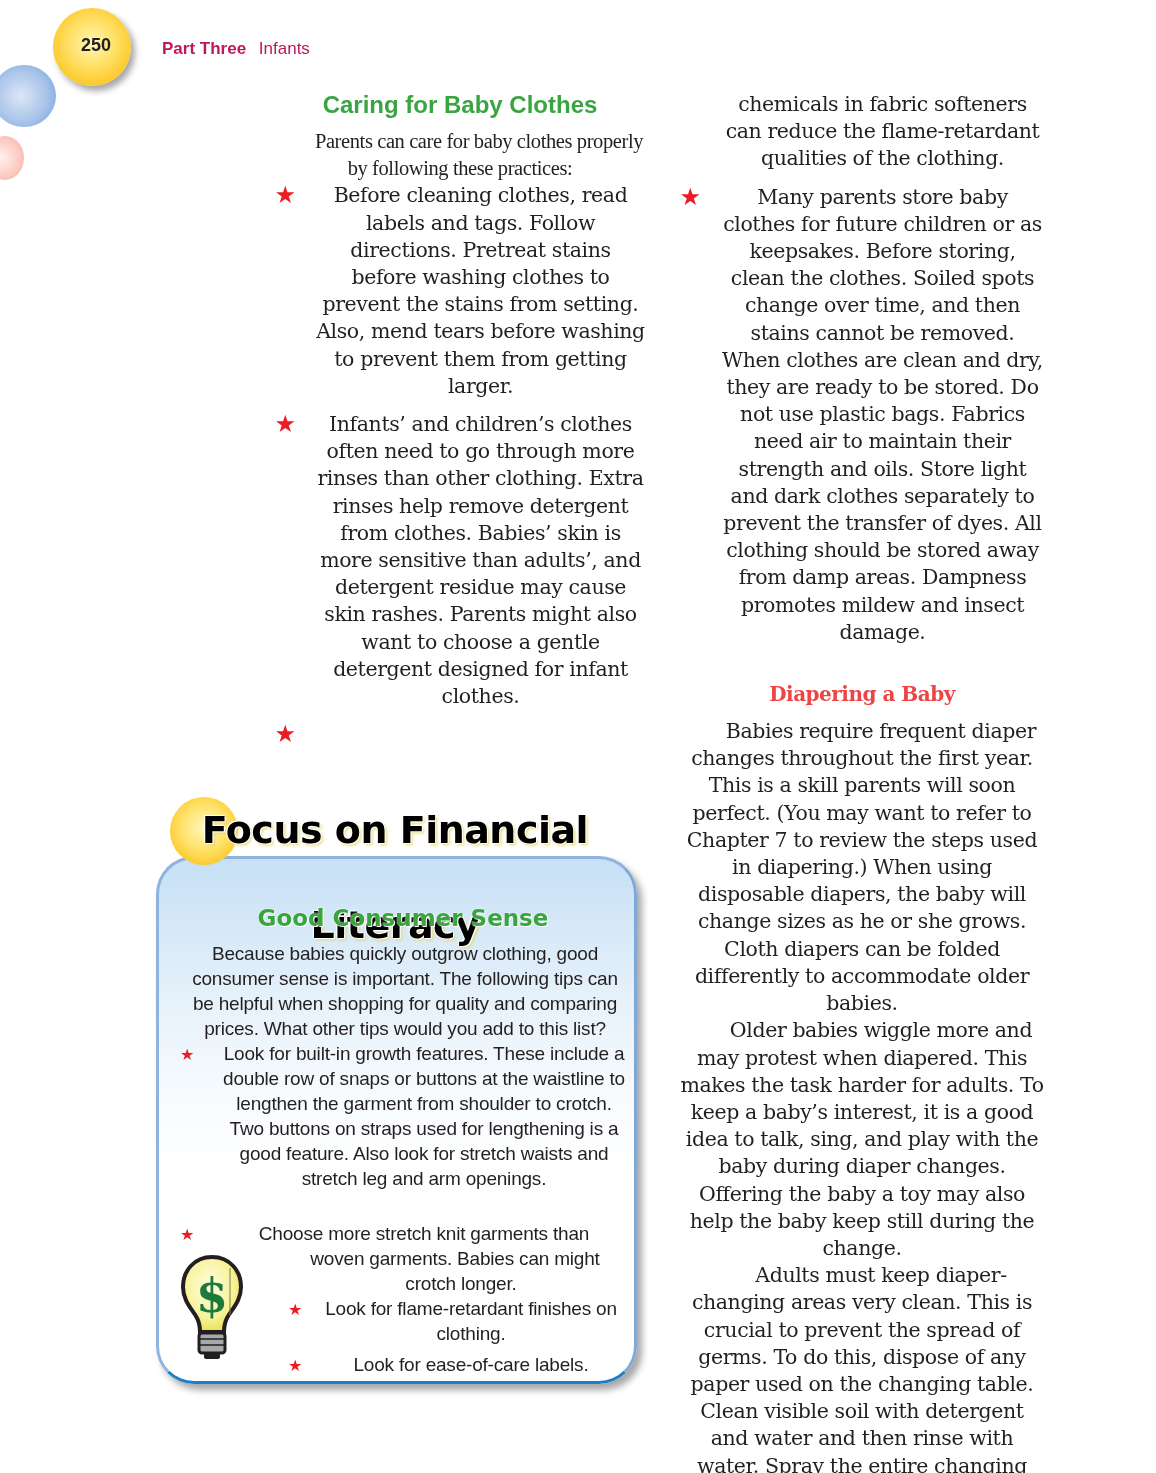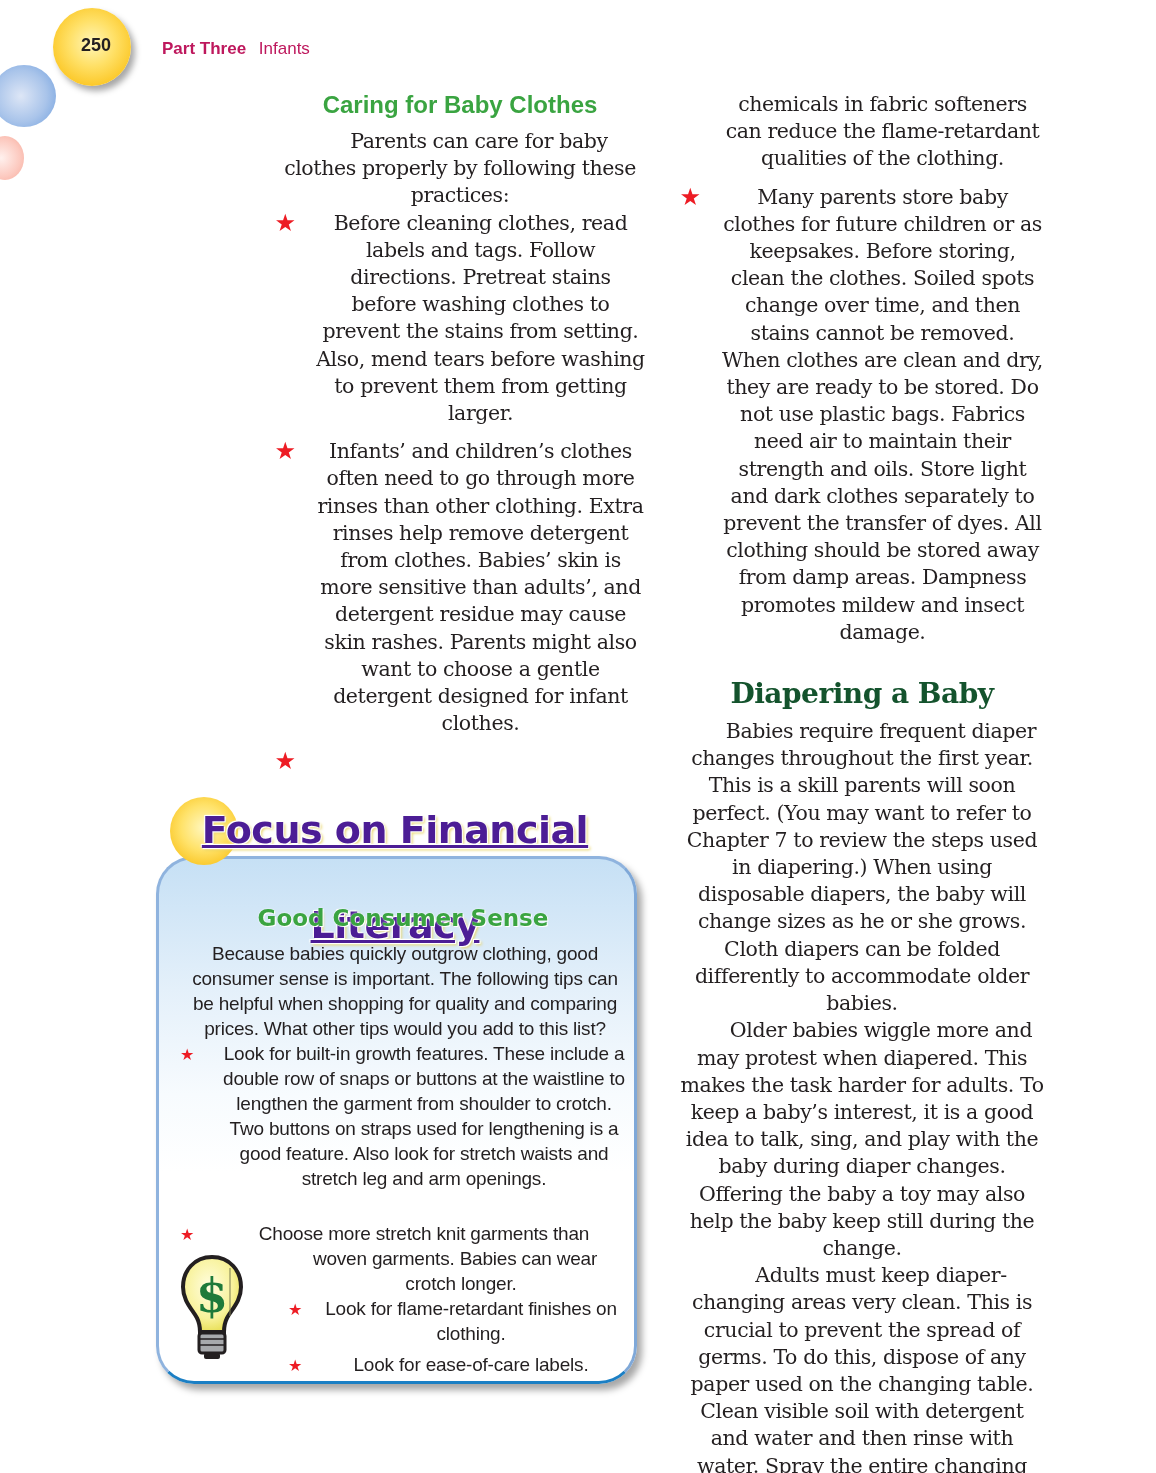--- a/index.html
+++ b/index.html
@@ -39,21 +39,21 @@
     font-family: "DejaVu Serif", "Liberation Serif", serif;
     font-size: 20.5px; line-height: 27.2px; color: #231f20;
     letter-spacing: -0.4px;
   }
   .h-green {
     font-family: "Liberation Sans", sans-serif; font-weight: bold;
     font-size: 24px; color: #3aa441; letter-spacing: 0px;
   }
   .h-blue {
     font-family: "DejaVu Serif", "Liberation Serif", serif; font-weight: bold;
-    font-size: 28px; color: #14532d; letter-spacing: -0.5px;
+    font-size: 20px; color: #ef4444; letter-spacing: -0.5px;
   }
   .para { margin: 0; }
   .indent { text-indent: 38px; }
   .bullet-list { list-style: none; margin: 0; padding: 0; }
   .bullet { position: relative; padding-left: 41px; margin: 0 0 11px 0; }
   .star {
     position: absolute; left: 0; top: 2px; width: 22px; height: 22px; color: #ed1c24;
     font-size: 24px; line-height: 22px;
   }
 
@@ -66,23 +66,22 @@
     box-shadow: 5px 6px 7px rgba(0,0,0,0.35);
     box-sizing: border-box;
   }
   .focus-circle {
     position: absolute; left: 170px; top: 797px; width: 68px; height: 68px; border-radius: 50%;
     background: radial-gradient(circle at 50% 45%, #fff7c0 0%, #ffe269 45%, #f9c21c 85%, #f0b000 100%);
   }
   .focus-title {
     position: absolute; left: 160px; width: 490px; text-align: center;
     font-family: "DejaVu Sans", sans-serif; font-weight: bold; font-size: 38px;
-    color: #4c1d95; letter-spacing: -0.5px;
+    color: #000000; letter-spacing: -0.5px;
     text-shadow: 0 0 2px #fff, 0 0 3px #fff, 1px 1px 0 #fff, -1px -1px 0 #fff, 2px 2px 3px #e6d25a;
-    text-decoration: underline;
   }
   .focus-sub {
     position: absolute; left: 160px; width: 490px; text-align: center;
     font-family: "DejaVu Sans", sans-serif; font-weight: bold; font-size: 23px; color: #3aa441;
     text-shadow: 0 0 2px #fff, 1px 1px 0 #fff;
   }
   .sans {
     font-family: "Liberation Sans", sans-serif; font-size: 19px; line-height: 25px; color: #231f20;
     letter-spacing: -0.2px;
   }
@@ -96,21 +95,21 @@
 <div class="circle c-blue"></div>
 <div class="circle c-pink"></div>
 <div class="page-num">250</div>
 <div class="running-head">
   <span class="part">Part Three</span>
   <span>Infants</span>
 </div>
 
 <div class="abs" style="left:274px; top:88px; width:372px;">
   <div class="h-green" style="margin-bottom:6px; line-height:34px;">Caring for Baby Clothes</div>
-  <p class="serif para indent" style="margin-bottom:0;">Parents can care for baby clothes properly by following these practices:</p>
+  <p class="serif para indent" style="margin-bottom:0;font-family:Liberation Serif, serif;">Parents can care for baby clothes properly by following these practices:</p>
   <ul class="bullet-list serif">
     <li class="bullet">
       <span class="star">★</span>
       <span>Before cleaning clothes, read labels and tags. Follow directions. Pretreat stains before washing clothes to prevent the stains from setting. Also, mend tears before washing to prevent them from getting larger.</span>
     </li>
     <li class="bullet">
       <span class="star">★</span>
       <span>Infants’ and children’s clothes often need to go through more rinses than other clothing. Extra rinses help remove detergent from clothes. Babies’ skin is more sensitive than adults’, and detergent residue may cause skin rashes. Parents might also want to choose a gentle detergent designed for infant clothes.</span>
     </li>
     <li class="bullet">
@@ -143,21 +142,21 @@
 
 <div class="abs sans" style="left:180px; top:1041px; width:450px;">
   <span class="sstar">★</span>
   <div style="padding-left:38px;">Look for built-in growth features. These include a double row of snaps or buttons at the waistline to lengthen the garment from shoulder to crotch. Two buttons on straps used for lengthening is a good feature. Also look for stretch waists and stretch leg and arm openings.</div>
 </div>
 
 <div class="abs sans" style="left:180px; top:1221px; width:450px;">
   <span class="sstar">★</span>
   <div style="padding-left:38px;">Choose more stretch knit garments than</div>
 </div>
-<div class="abs sans" style="left:280px; top:1246px; width:350px;">woven garments. Babies can wear</div>
+<div class="abs sans" style="left:280px; top:1246px; width:350px;">woven garments. Babies can might</div>
 <div class="abs sans" style="left:286px; top:1271px; width:350px;">crotch longer.</div>
 
 <div class="abs sans" style="left:288px; top:1296px; width:340px;">
   <span class="sstar">★</span>
   <div style="padding-left:26px;">Look for flame-retardant finishes on clothing.</div>
 </div>
 <div class="abs sans" style="left:288px; top:1352px; width:340px;">
   <span class="sstar">★</span>
   <div style="padding-left:26px;">Look for ease-of-care labels.</div>
 </div>

